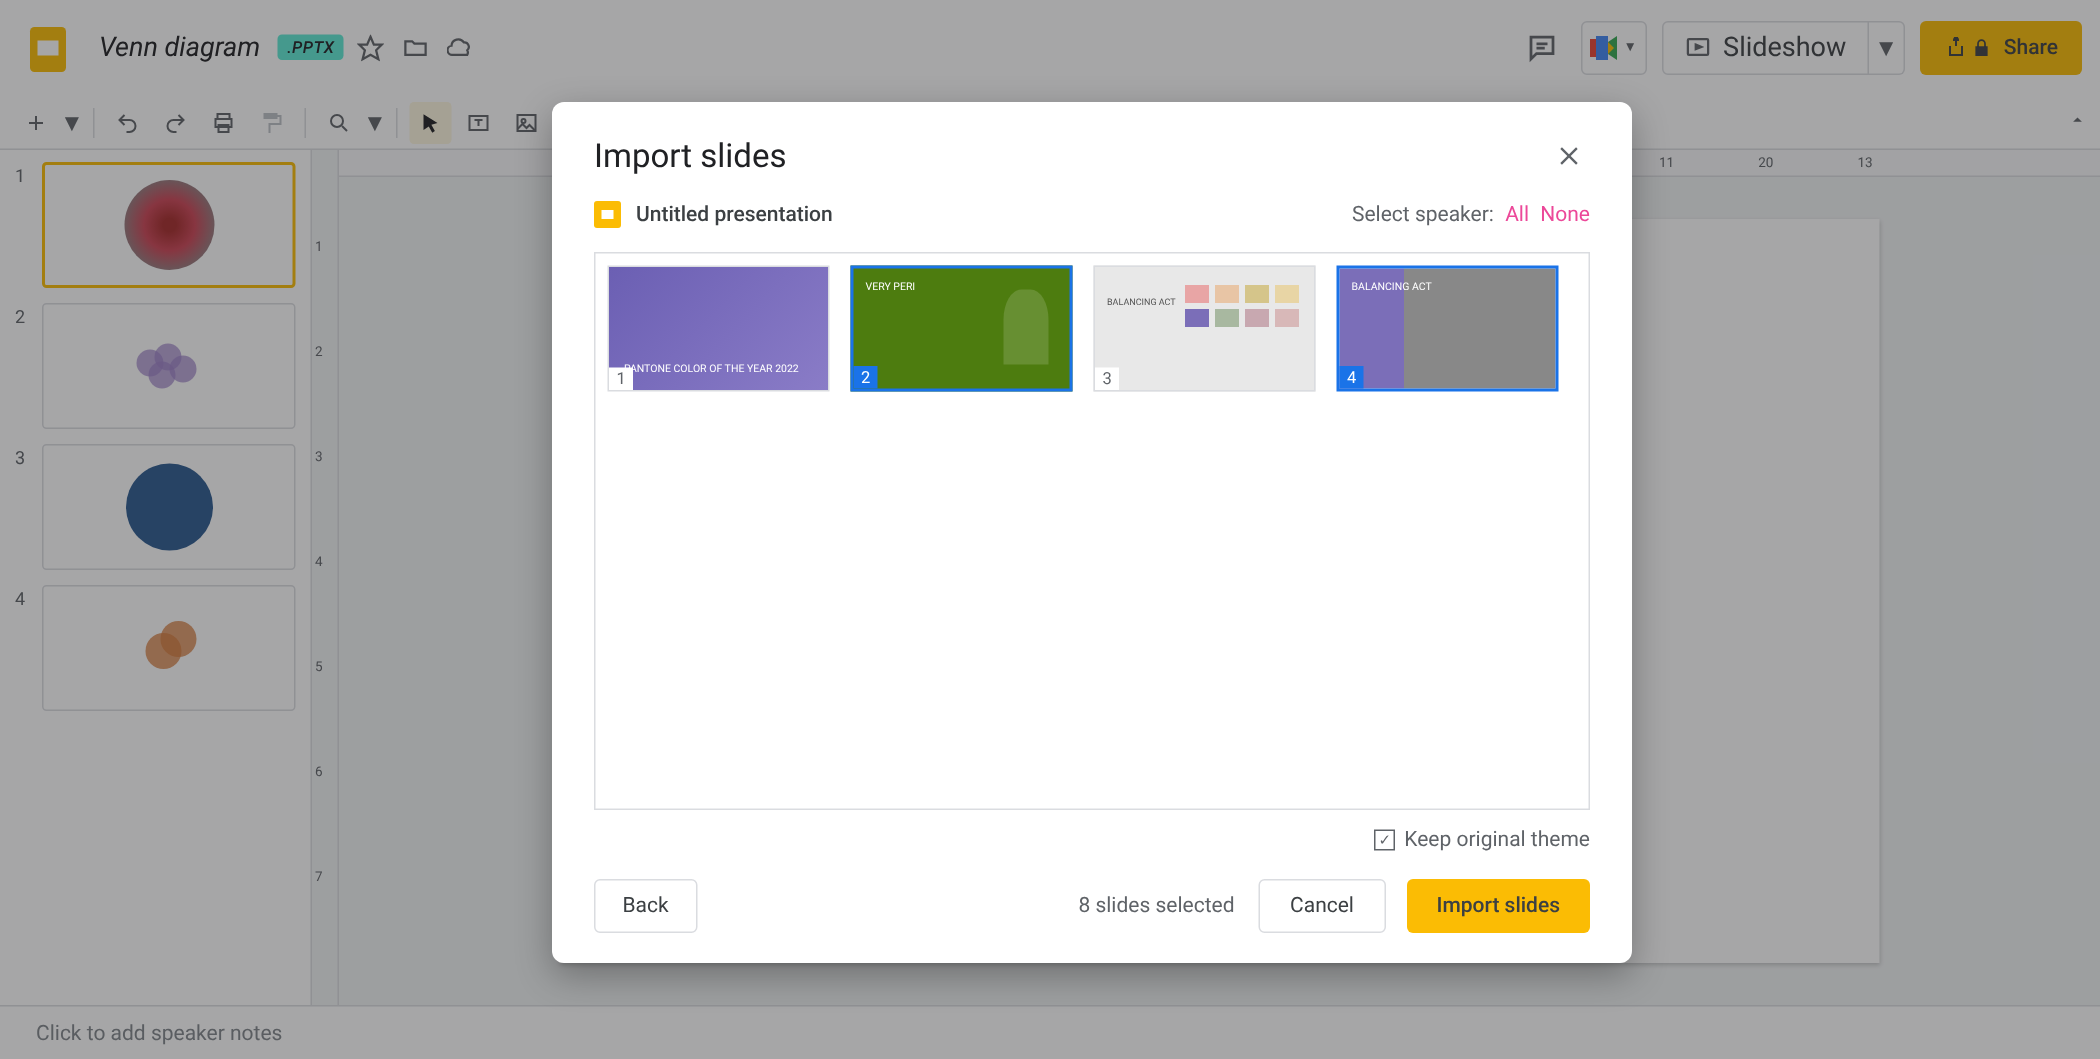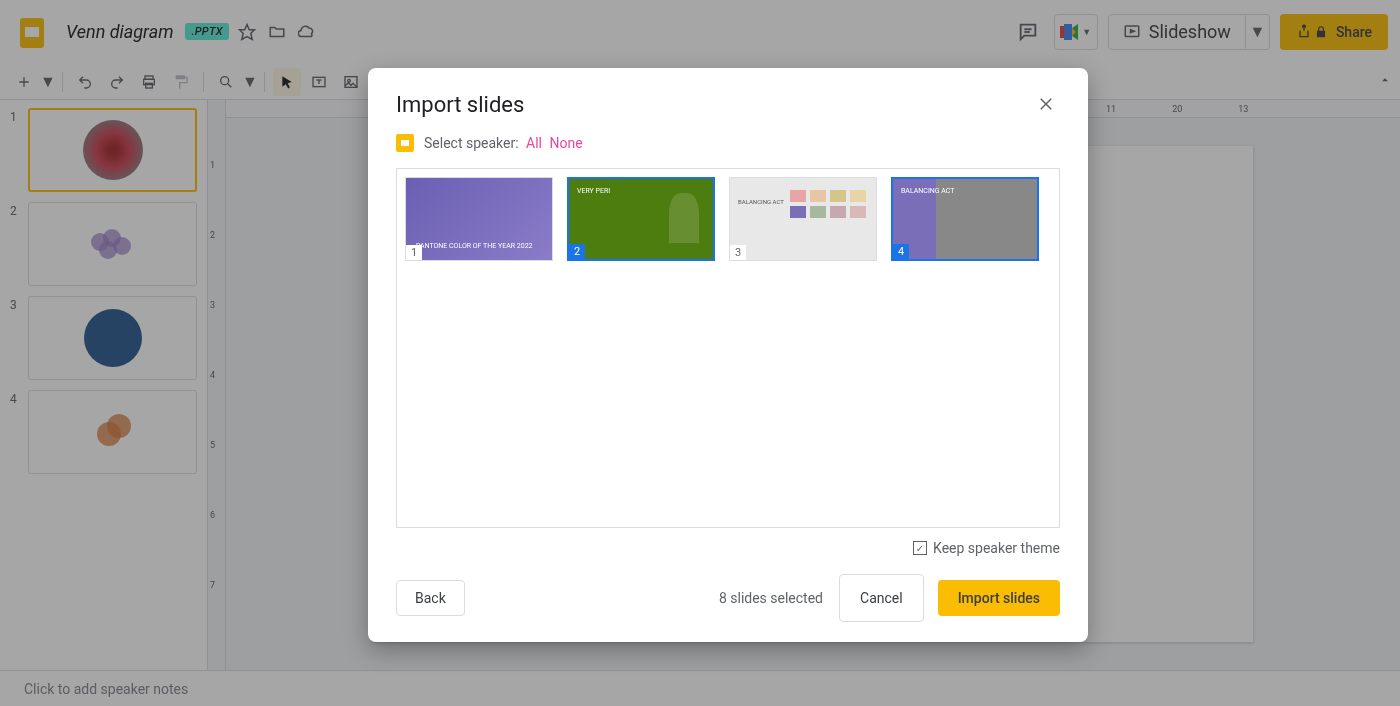--- a/index.html
+++ b/index.html
@@ -60,21 +60,21 @@
   .slide-grid { margin: 6px 28px; border: 1px solid #dadce0; flex: 1; padding: 8px; display: flex; gap: 14px; align-content: flex-start; }
   .grid-slide { width: 148px; height: 84px; border: 1px solid #dadce0; position: relative; background: #f1f3f4; }
   .grid-slide.selected { border: 2px solid #1a73e8; }
   .grid-slide .num { position: absolute; left: 0; bottom: 0; background: #fff; font-size: 11px; padding: 1px 5px; color: #5f6368; }
   .grid-slide.selected .num { background: #1a73e8; color: #fff; }
   .keep-theme { padding: 6px 28px; text-align: right; font-size: 14px; color: #5f6368; display:flex; justify-content:flex-end; align-items:center; gap:6px; }
   .dlg-footer { padding: 12px 28px 20px; display: flex; align-items: center; }
   .back-btn { height: 36px; padding: 0 18px; border: 1px solid #dadce0; border-radius: 4px; font-size: 14px; color: #3c4043; display:flex;align-items:center; }
   .footer-spacer { flex: 1; }
   .sel-count { font-size: 14px; color: #5f6368; margin-right: 16px; }
-  .cancel-btn { height: 48px; padding: 0 20px; border: 1px solid #dadce0; border-radius: 4px; font-size: 14px; color: #3c4043; display:flex;align-items:center; margin-right: 14px; }
+  .cancel-btn { height: 36px; padding: 0 20px; border: 1px solid #dadce0; border-radius: 4px; font-size: 14px; color: #3c4043; display:flex;align-items:center; margin-right: 14px; }
   .import-btn { height: 36px; padding: 0 20px; background: #fbbc04; border-radius: 4px; font-size: 14px; font-weight: 500; color: #3c4043; display:flex;align-items:center; }
   
   
   .th-circle-red { width: 60px; height: 60px; border-radius: 50%; background: radial-gradient(circle, #a52a2a 10%, #c45 40%, #888 80%); }
   .th-blobs-purple { width: 44px; height: 30px; position: relative; }
   .th-blobs-purple span { position:absolute; width:18px;height:18px;border-radius:50%;background:#9b7fc7;opacity:0.7; }
   .th-circle-blue { width: 58px; height: 58px; border-radius:50%; background:#2c5a8f; }
   .th-blobs-orange { width:40px; height:36px; position:relative; }
   .th-blobs-orange span { position:absolute;width:24px;height:24px;border-radius:50%;background:#d67a3a;opacity:0.75; }
   
@@ -311,20 +311,21 @@
           <line x1="19" y1="5" x2="5" y2="19"></line>
         </svg>
       </div>
   </div>
   <div class="dlg-sub">
     <div class="pres-icon">
         <svg width="10" height="10" viewBox="0 0 10 10">
           <rect x="1" y="2" width="8" height="6" fill="#fff"></rect>
         </svg>
       </div>
+    <div class="pres-name">Untitled presentation</div>
     <div class="select-slides">
       <span>Select speaker:</span>
       <a>All</a>
       <a>None</a>
     </div>
   </div>
   <div class="slide-grid">
     <div class="grid-slide gs1">
       <div class="gs1-txt">PANTONE COLOR OF THE YEAR 2022</div>
       <div class="num">1</div>
@@ -348,21 +349,21 @@
         </div>
       <div class="num">3</div>
     </div>
     <div class="grid-slide gs4 selected">
       <div class="gs4-txt">BALANCING ACT</div>
       <div class="num">4</div>
     </div>
   </div>
   <div class="keep-theme">
     <span class="checkbox">✓</span>
-    <span>Keep speaker theme</span>
+    <span>Keep original theme</span>
   </div>
   <div class="dlg-footer">
     <div class="back-btn">
         <span>Back</span>
       </div>
     <div class="footer-spacer"></div>
     <div class="sel-count">8 slides selected</div>
     <div class="cancel-btn">
         <span>Cancel</span>
       </div>

